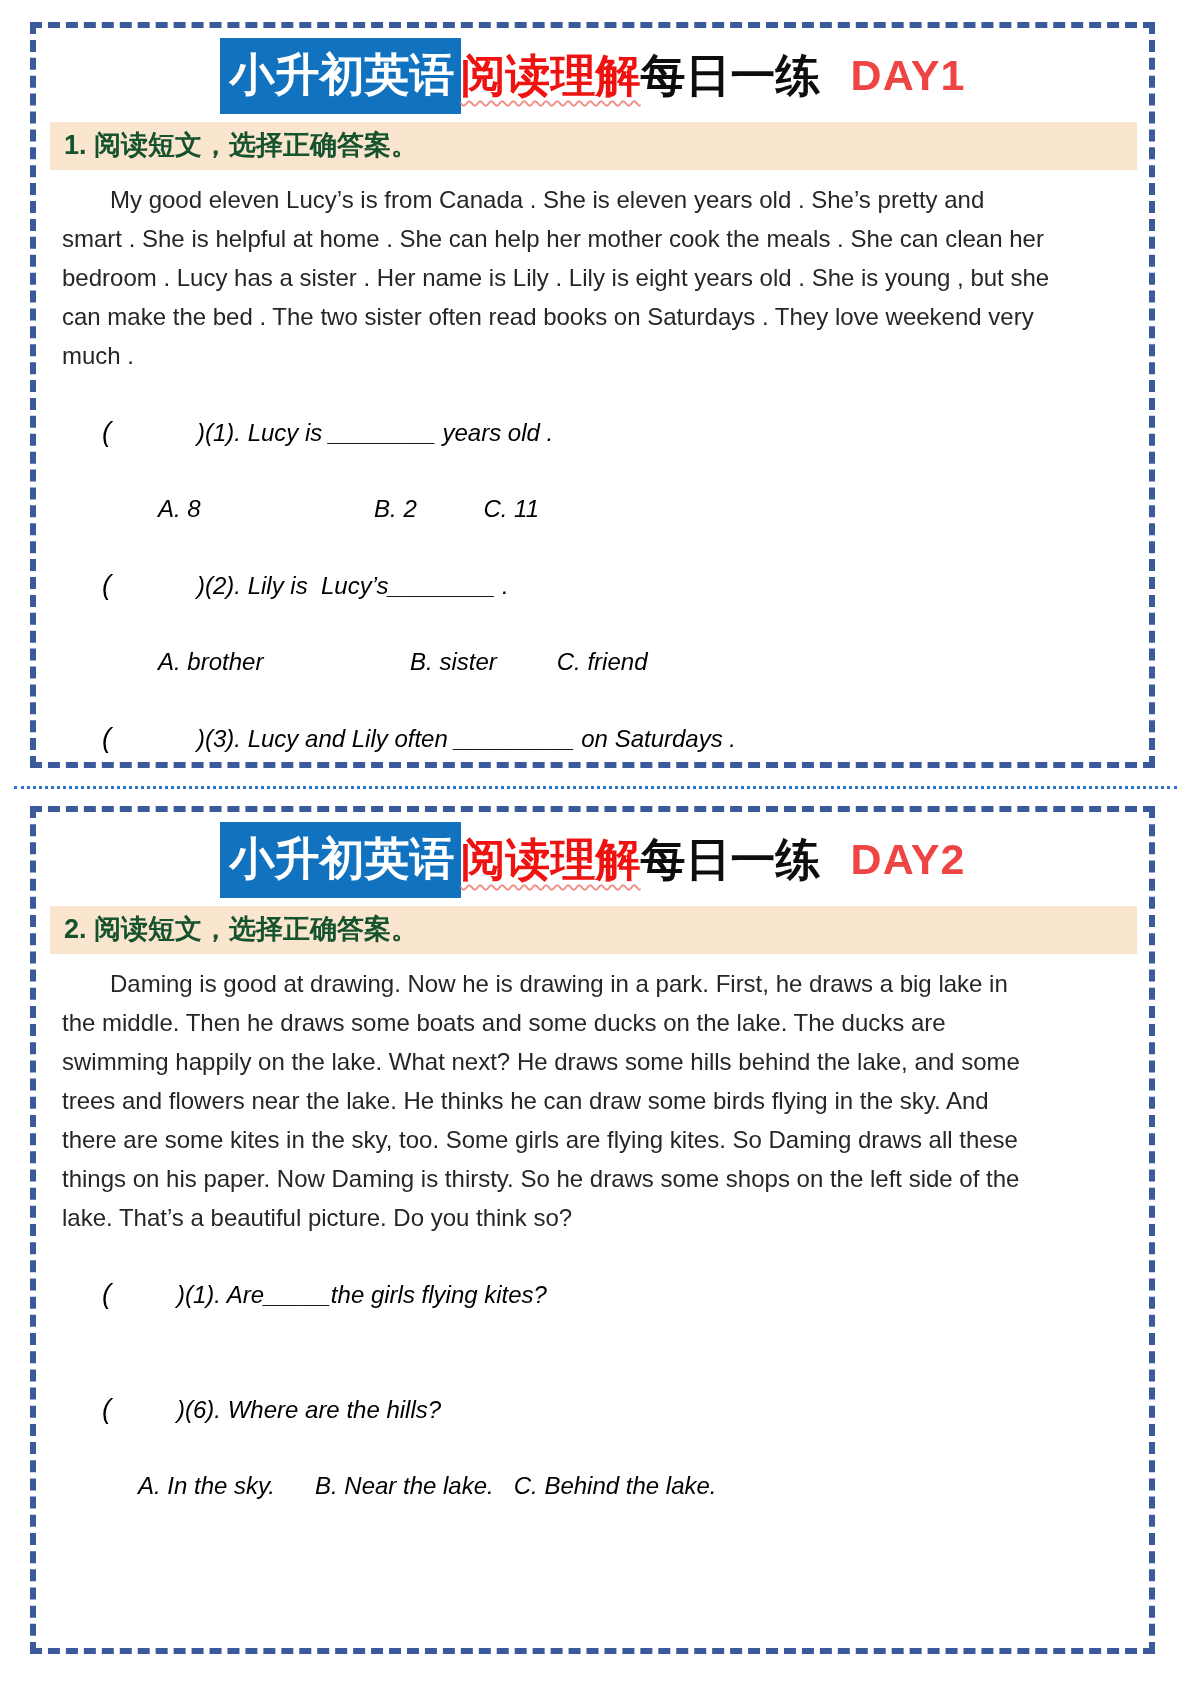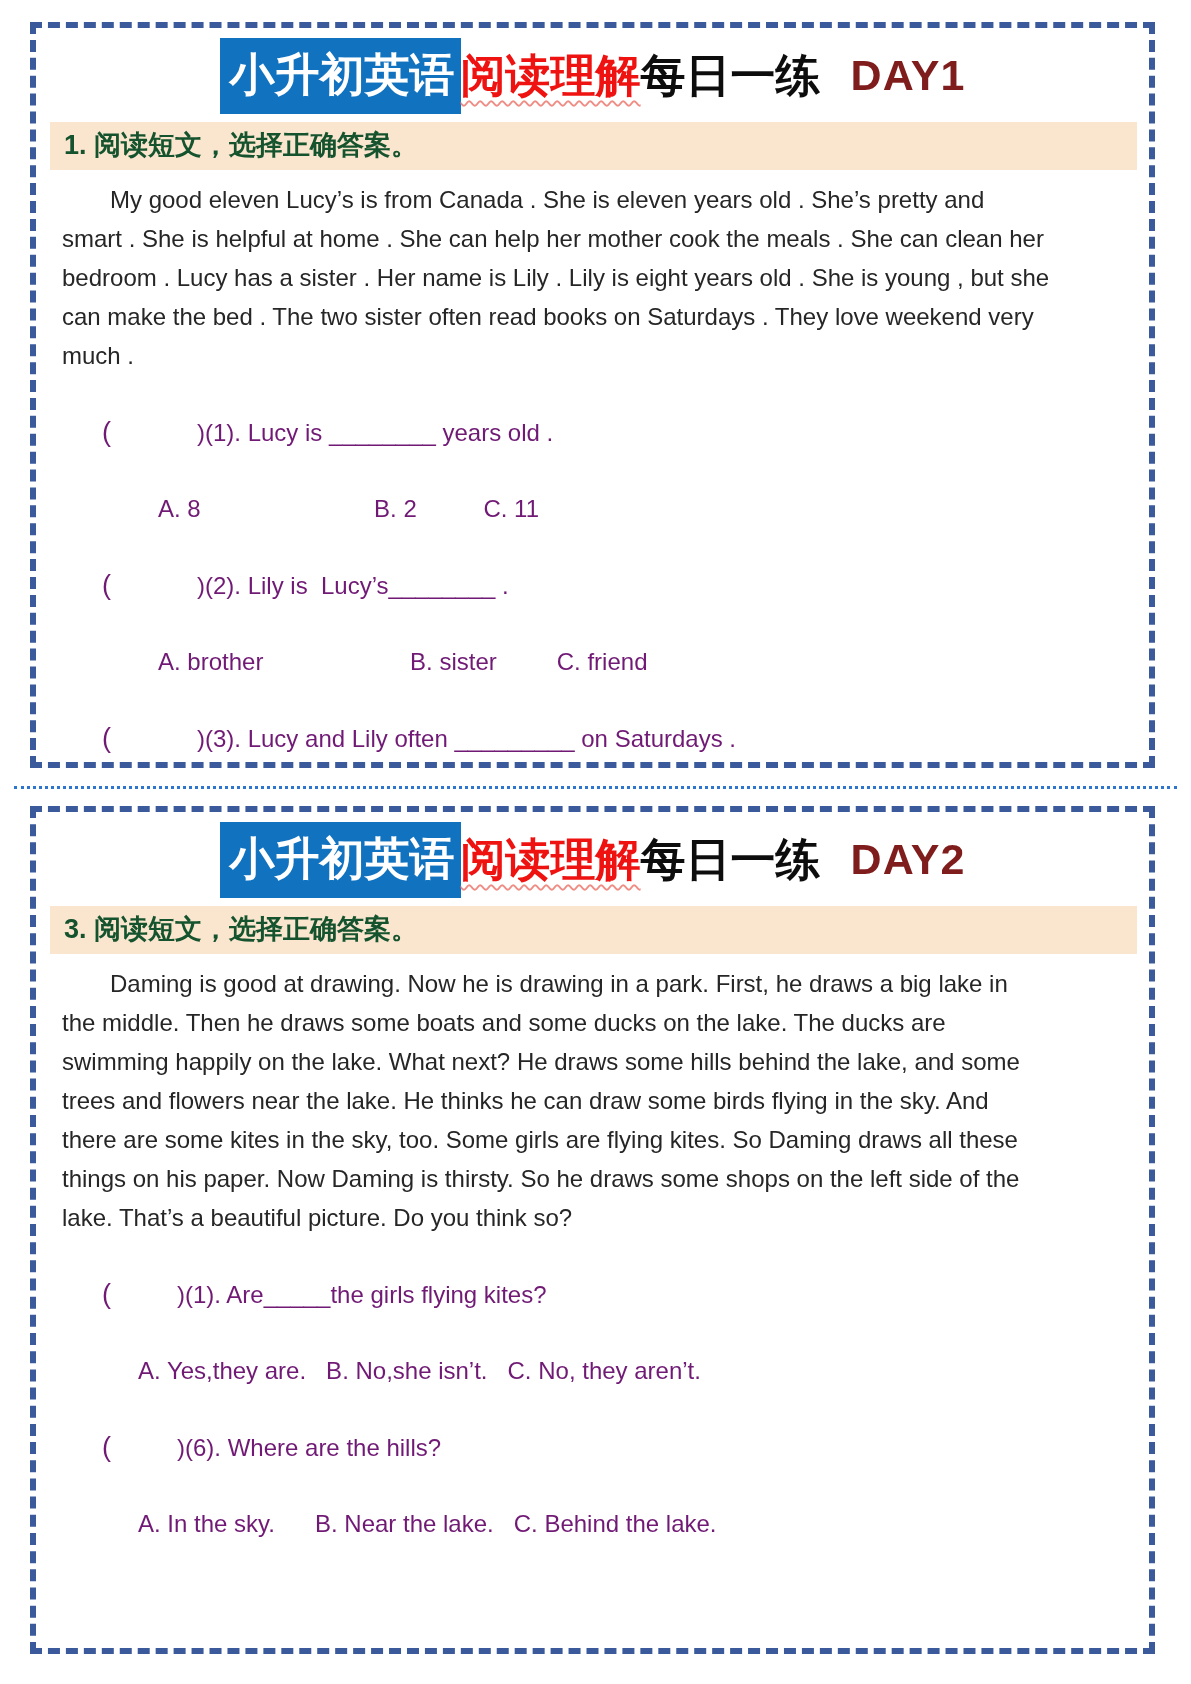--- a/index.html
+++ b/index.html
@@ -22,32 +22,32 @@
   .hdr .brand {
     display:inline-block; background:#1173bf; color:#ffffff;
     font-size:45px; padding:9px 6px 11px 10px; vertical-align:middle;
   }
   .hdr .topic {
     color:#ee1310; font-size:45px; vertical-align:middle;
     text-decoration:underline; text-decoration-style:wavy;
     text-decoration-color:#ef8d85; text-decoration-thickness:2px; text-underline-offset:9px;
   }
   .hdr .tail { color:#0d0d0d; font-size:45px; vertical-align:middle;margin-top:24px; }
-  .hdr .day  { color:#7f1d1d; font-size:43px; margin-left:30px; vertical-align:middle; letter-spacing:1px; }
+  .hdr .day  { color:#ef4444; font-size:43px; margin-left:30px; vertical-align:middle; letter-spacing:1px; }
   
   .task-bar {
     background:#fae5ce; color:#14532d; font-weight:bold; font-size:27px;
     margin:8px 12px 10px 14px; padding:5px 10px 7px 14px; white-space:pre-wrap;
   }
   
   .passage { padding:0 28px 0 26px; font-size:24px; line-height:39px; color:#262626; }
   .pline { white-space:nowrap; }
   .pline.first { text-indent:48px; }
   
-  .qblock { padding:0 20px 0 26px; font-size:24px; line-height:38px; color:#701a75; }
+  .qblock { padding:0 20px 0 26px; font-size:24px; line-height:38px; color:#000000;font-style:italic; }
   .qrow  { white-space:pre-wrap; }
   .paren { display:inline-block; font-size:27px; }
   .box1 .paren { width:95px; }
   .box2 .paren { width:75px; }
   .opts  { white-space:pre-wrap; }
   .box1 .opts { padding-left:96px; }
   .box2 .opts { padding-left:76px; }
 </style>
 </head>
 <body>
@@ -85,37 +85,36 @@
   </div>
 </div>
 
 <div class="divider"></div>
 
 <div class="sheet box2">
   <div class="hdr">
     <span class="brand">小升初英语</span><span class="topic">阅读理解</span><span class="tail">每日一练</span><span class="day">DAY2</span>
   </div>
 
-  <div class="task-bar">3. 阅读短文，选择正确答案。</div>
+  <div class="task-bar">2. 阅读短文，选择正确答案。</div>
 
   <div class="passage">
     <div class="pline first">Daming is good at drawing. Now he is drawing in a park. First, he draws a big lake in</div>
     <div class="pline">the middle. Then he draws some boats and some ducks on the lake. The ducks are</div>
     <div class="pline">swimming happily on the lake. What next? He draws some hills behind the lake, and some</div>
     <div class="pline">trees and flowers near the lake. He thinks he can draw some birds flying in the sky. And</div>
     <div class="pline">there are some kites in the sky, too. Some girls are flying kites. So Daming draws all these</div>
     <div class="pline">things on his paper. Now Daming is thirsty. So he draws some shops on the left side of the</div>
     <div class="pline">lake. That’s a beautiful picture. Do you think so?</div>
   </div>
 
   <div class="qblock">
     <div class="qrow">
       <span class="paren">(</span><span>)(1). Are_____the girls flying kites?</span>
     </div>
-    <div class="opts">A. Yes,they are.   B. No,she isn’t.   C. No, they aren’t.</div>
 
     <div class="qrow">
       <span class="paren">(</span><span>)(6). Where are the hills?</span>
     </div>
     <div class="opts">A. In the sky.      B. Near the lake.   C. Behind the lake.</div>
 
 
   </div>
 </div>
 

